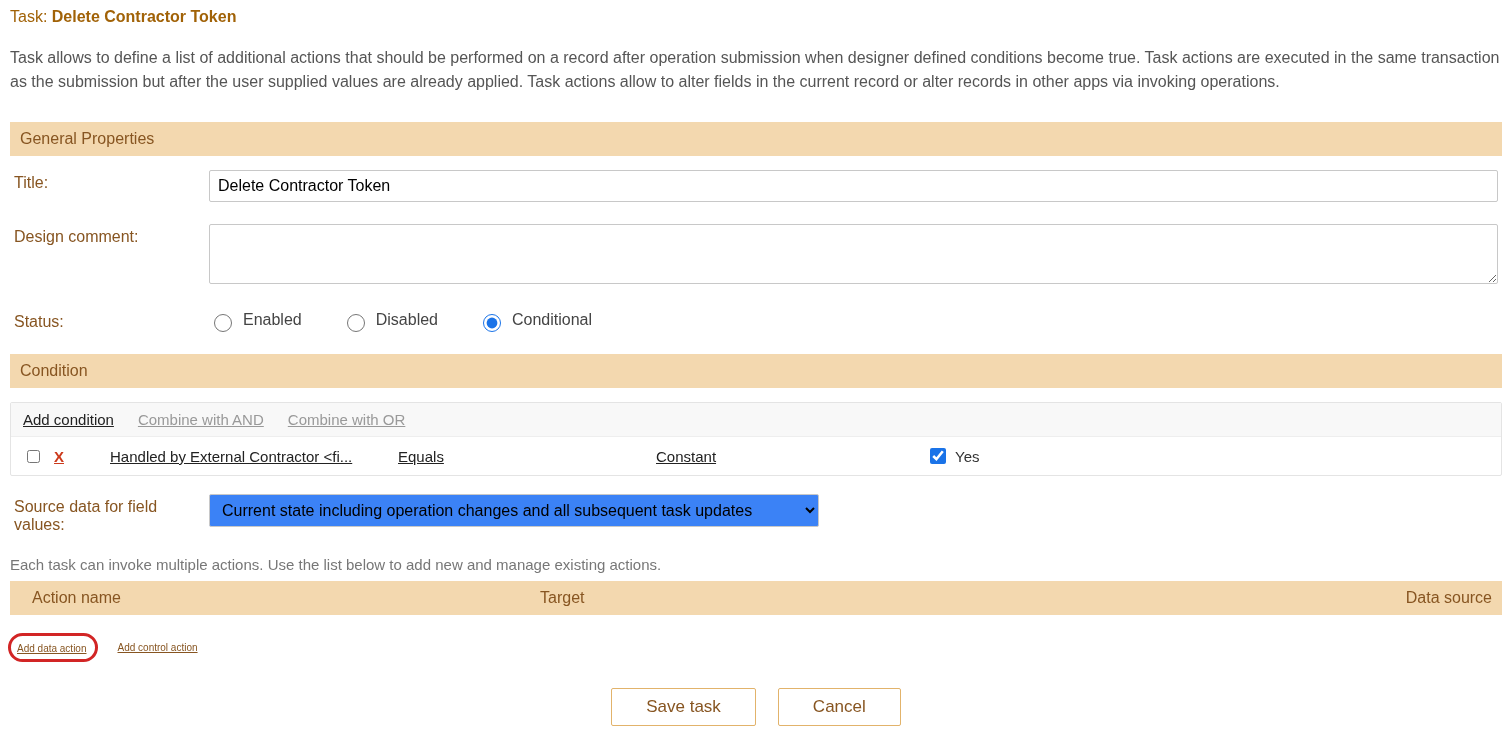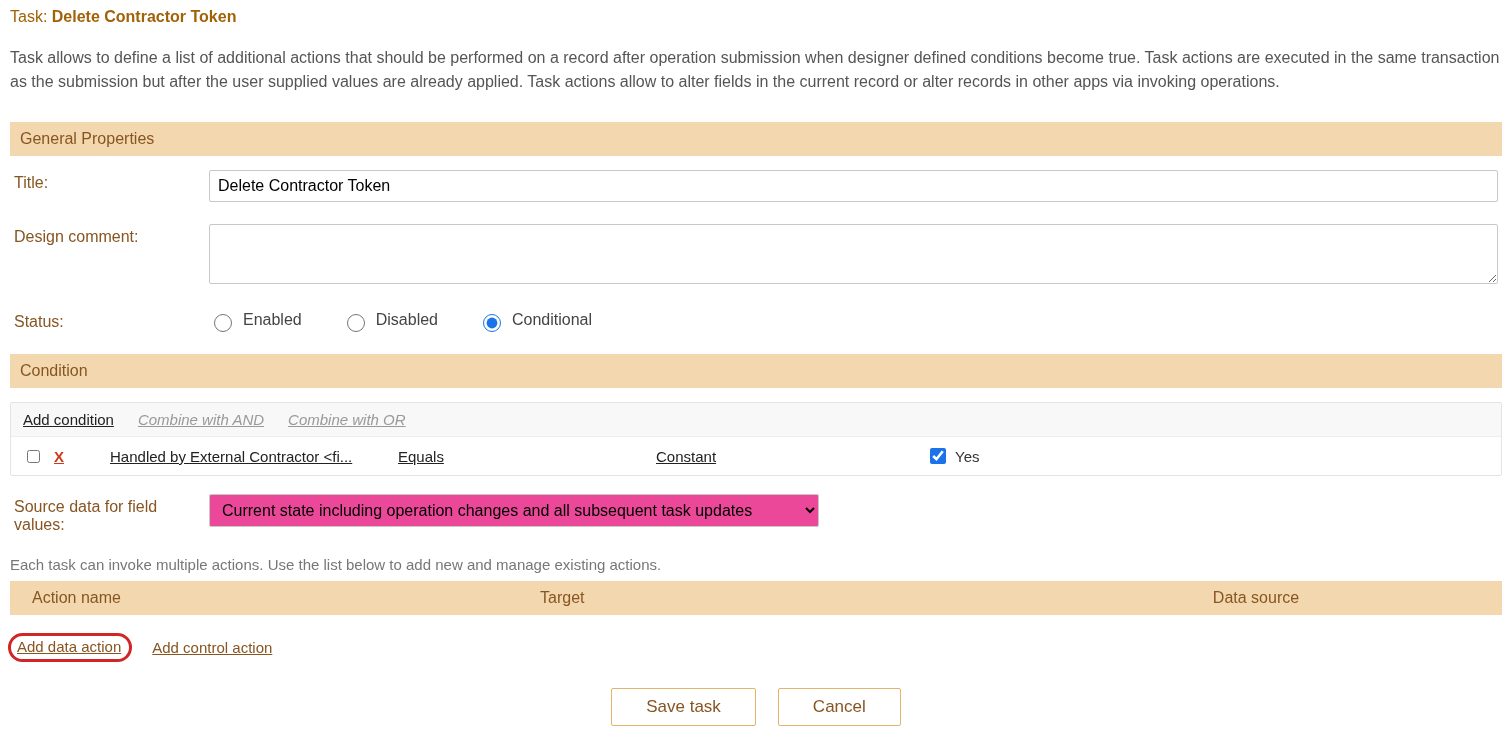--- a/index.html
+++ b/index.html
@@ -73,21 +73,21 @@
   }
   .condition-toolbar {
     background: #f8f8f8;
     border-bottom: 1px solid #eee;
     padding: 8px 12px;
     display: flex;
     gap: 24px;
     font-size: 15px;
   }
   .cond-link { color: #222; text-decoration: underline; cursor: pointer; }
-  .cond-link.disabled { color: #999; cursor: default; font-style: italic; }
+  .cond-link.disabled { color: #999; cursor: default; }
   .condition-row {
     display: flex;
     align-items: center;
     padding: 8px 12px;
     font-size: 15px;
   }
   .cond-check { margin-right: 14px; }
   .cond-delete {
     color: #cc3a1c;
     text-decoration: underline;
@@ -102,54 +102,54 @@
   .cond-val { display: flex; align-items: center; gap: 6px; }
   .cond-val input[type=checkbox] { width: 16px; height: 16px; accent-color: #1a73e8; }
   .cond-val-text { text-decoration: none; }
 
   .select-input {
     padding: 6px 8px;
     font-size: 16px;
     border: 1px solid #c8c8c8;
     border-radius: 2px;
     min-width: 610px;
-    background: #ec4899;
+    background: #3b82f6;
   }
   .hint-text {
     color: #777;
     font-size: 15px;
     margin: 10px 0 8px 0;
   }
   .actions-header {
     background: #f3d8af;
     color: #875521;
     font-size: 16px;
     padding: 8px 10px;
     display: flex;
   }
   .actions-header .col1 { flex: 0 0 520px; padding-left: 12px; }
   .actions-header .col2 { flex: 0 0 480px; text-align: left; }
-  .actions-header .col3 { flex: 1; text-align: center; }
+  .actions-header .col3 { flex: 1; text-align: right; }
 
   .add-actions-row {
     display: flex;
     align-items: center;
     gap: 20px;
     margin: 18px 0 26px -2px;
   }
   .highlight-oval {
     border: 3px solid #d22525;
     border-radius: 16px;
     padding: 2px 8px 4px 6px;
     display: inline-block;
   }
   .action-link {
     color: #875521;
     text-decoration: underline;
-    font-size: 15px;
+    font-size: 10px;
     cursor: pointer;
   }
 
   .button-row {
     display: flex;
     justify-content: center;
     gap: 22px;
     margin-top: 6px;
   }
   .btn {

